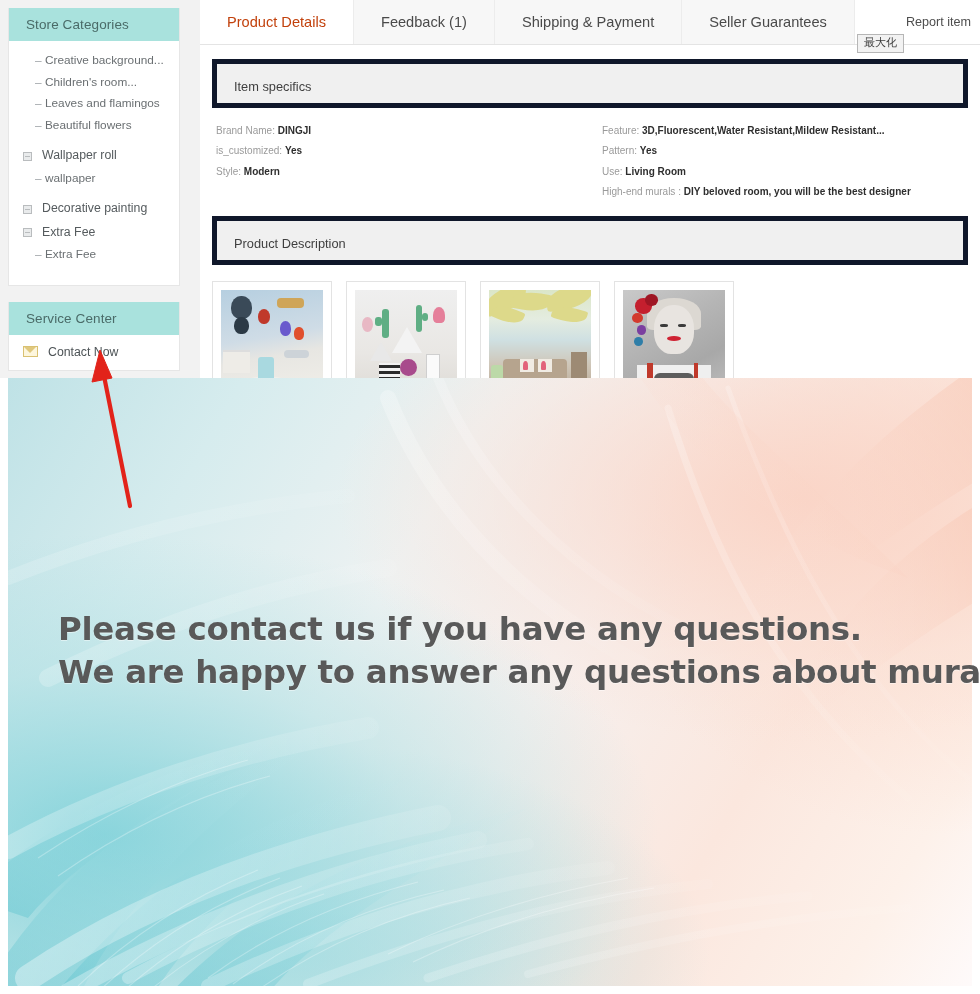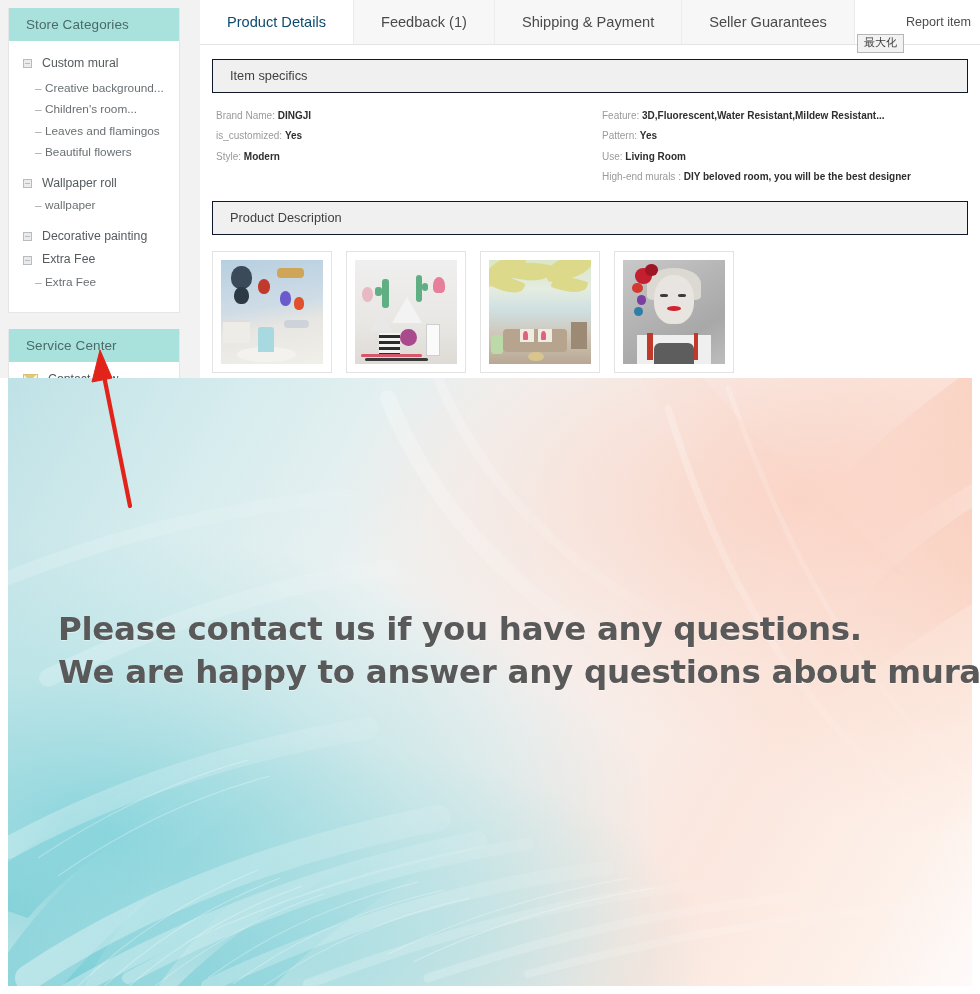--- a/index.html
+++ b/index.html
@@ -139,21 +139,21 @@
     padding: 0 27px;
     font-size: 14.6px;
     color: #4a4a4a;
     background: #f7f7f7;
     border-right: 1px solid #ececec;
     cursor: pointer;
     white-space: nowrap;
   }
   .tab.active {
     background: #ffffff;
-    color: #0c4a6e;
+    color: #c2410c;
     border-right: 1px solid #ececec;
     text-align: center;
   }
 
   .tabs-spacer {
     flex: 1 1 auto;
     background: #ffffff;
   }
 
   .report-item {
@@ -176,24 +176,24 @@
     font-size: 11px;
     padding: 1px 6px 2px 6px;
     font-family: "DejaVu Sans", sans-serif;
     z-index: 5;
     line-height: 1.25;
   }
 
   .section-bar {
     margin: 14px 12px 0 12px;
     background: #f0f0f0;
-    border: 1px solid #0f172a;
+    border: 5px solid #0f172a;
     font-size: 12.8px;
     color: #3f3f3f;
-    padding: 8px 0 9px 17px;
+    padding: 15px 0 9px 17px;
   }
 
   .specs {
     display: flex;
     padding: 12px 0 0 0;
     margin: 0 12px;
   }
   .spec-col { width: 50%; padding-left: 4px; }
   .spec-col.right { padding-left: 12px; }
 
@@ -313,24 +313,20 @@
 <body>
 
 <div class="top-section">
 
   <div class="sidebar">
 
     <div class="panel">
       <div class="panel-header">Store Categories</div>
       <div class="panel-body">
 
-        <div class="cat-row top">
-          <span class="sq-icon"></span>
-          <span>Custom mural</span>
-        </div>
         <div class="sub-row">Creative background...</div>
         <div class="sub-row">Children's room...</div>
         <div class="sub-row">Leaves and flamingos</div>
         <div class="sub-row">Beautiful flowers</div>
 
         <div class="spacer-sm"></div>
 
         <div class="cat-row">
           <span class="sq-icon"></span>
           <span>Wallpaper roll</span>

